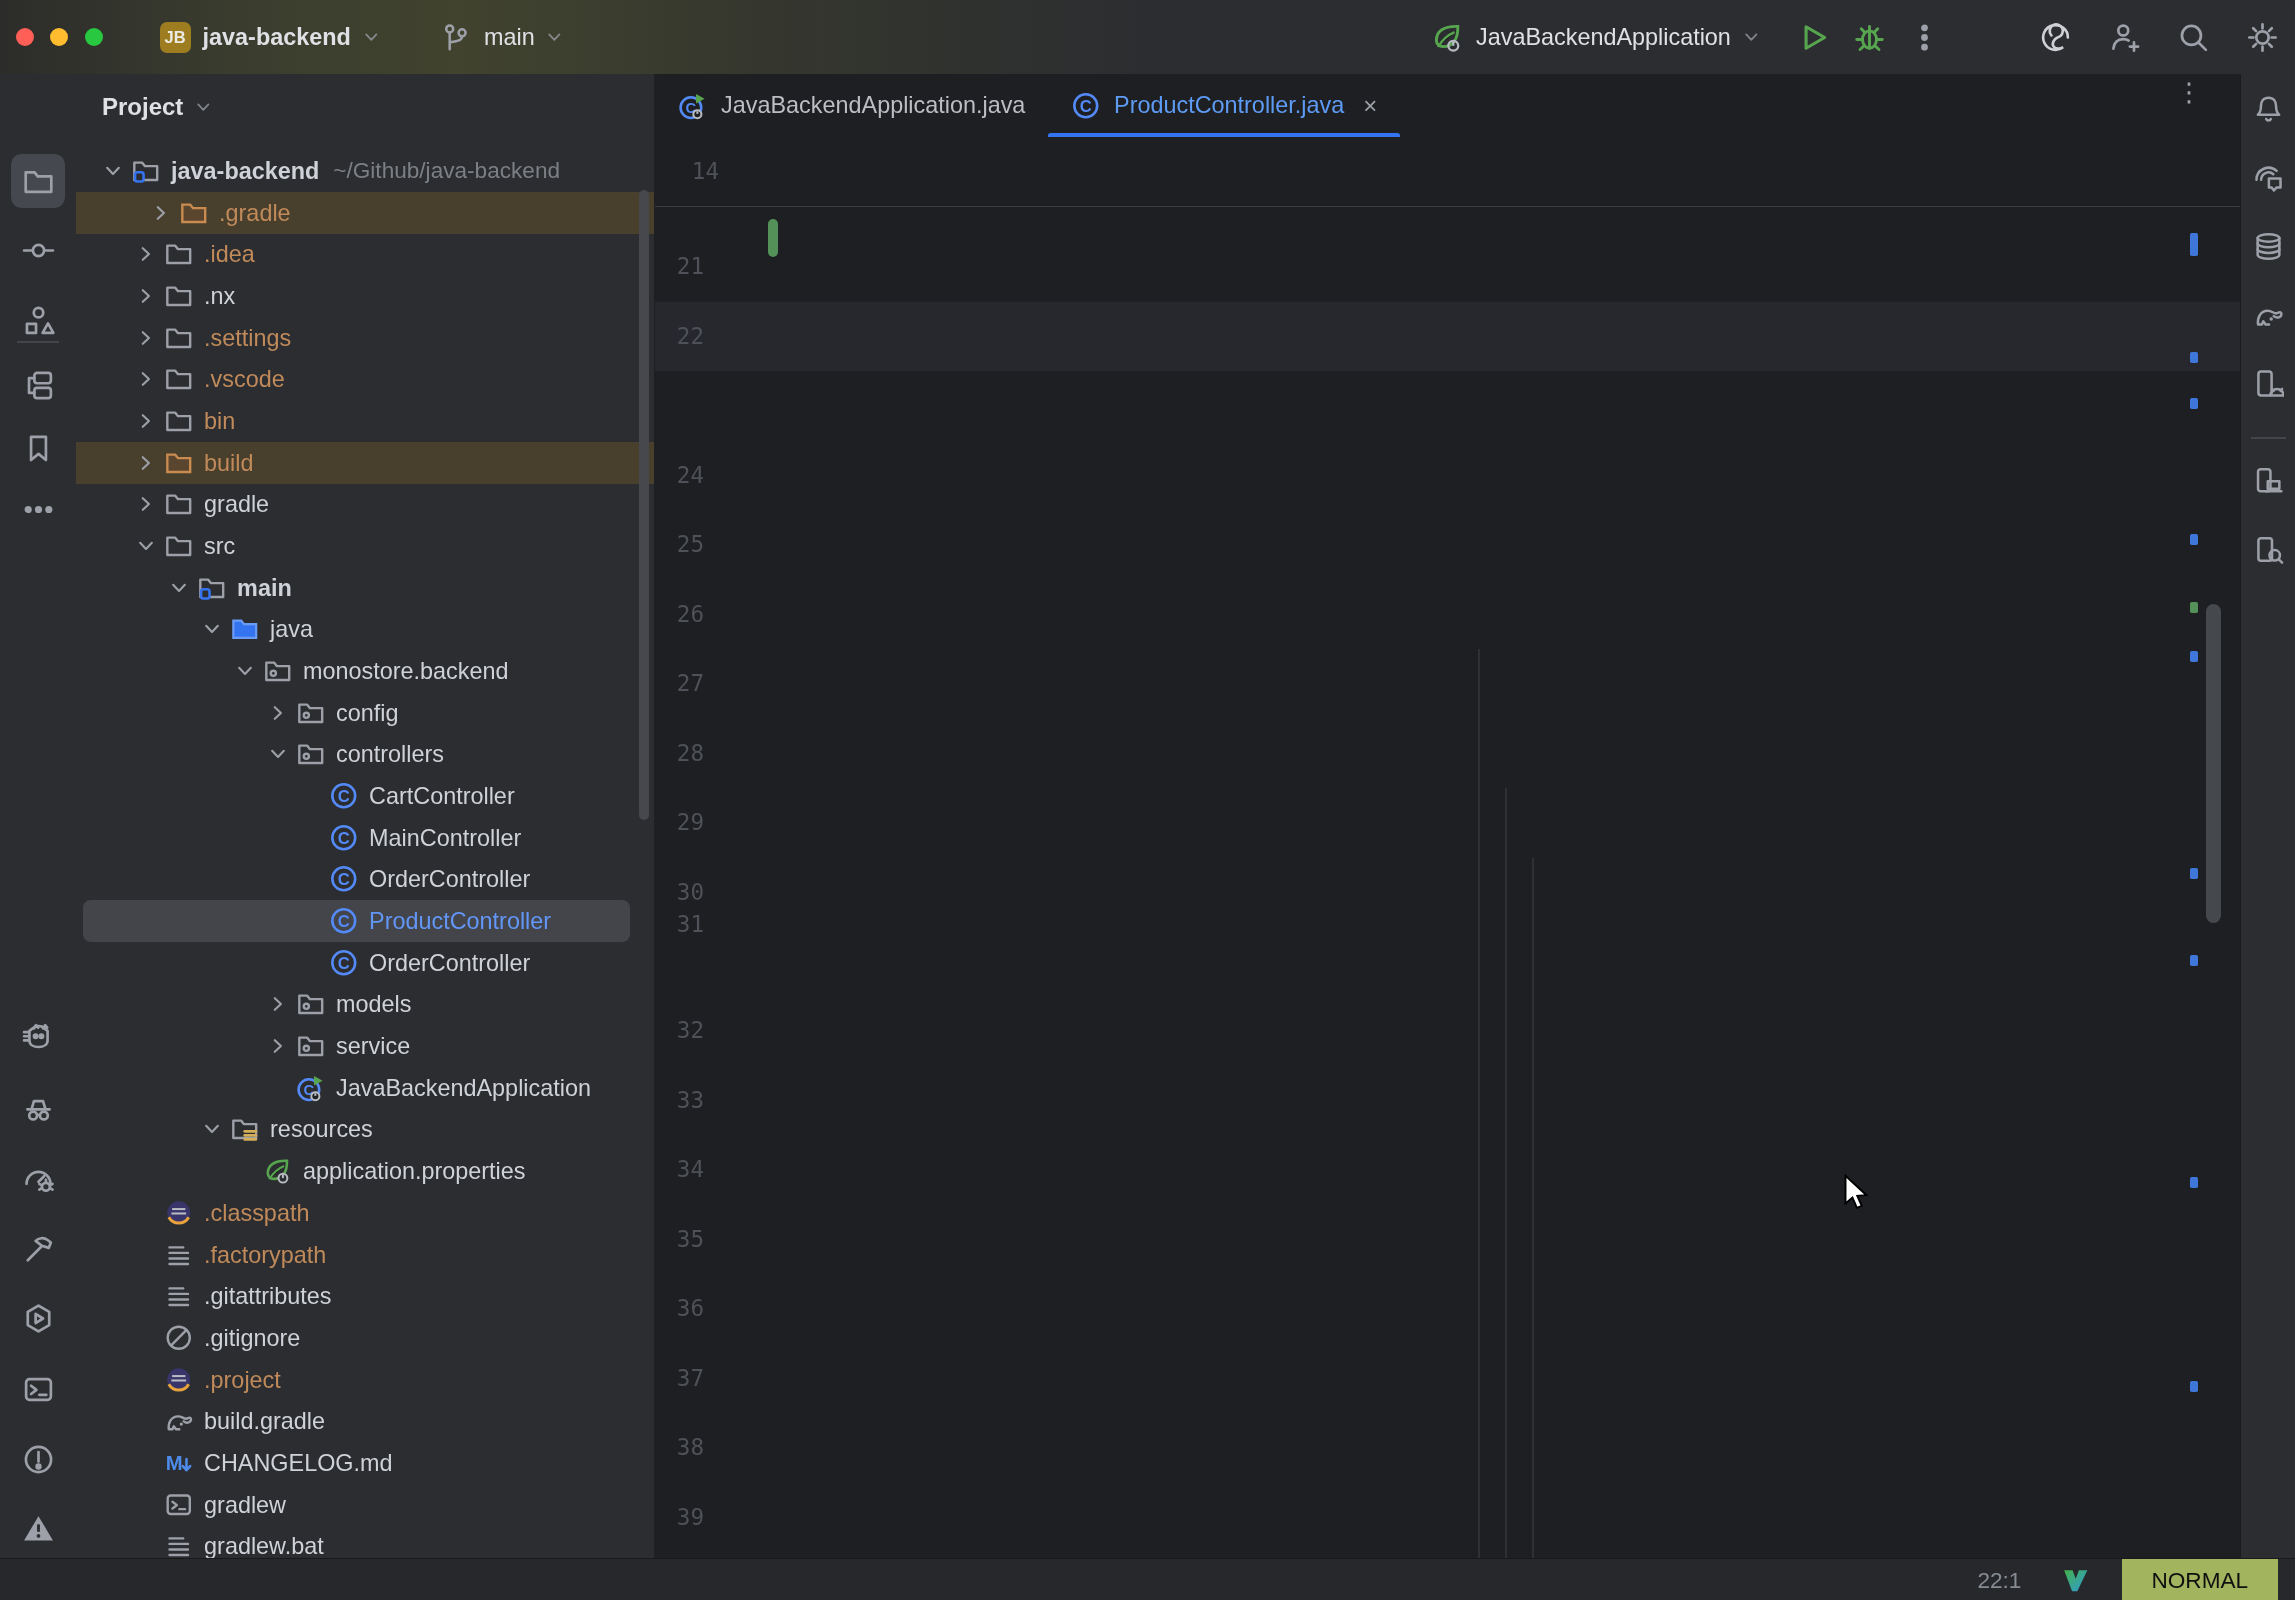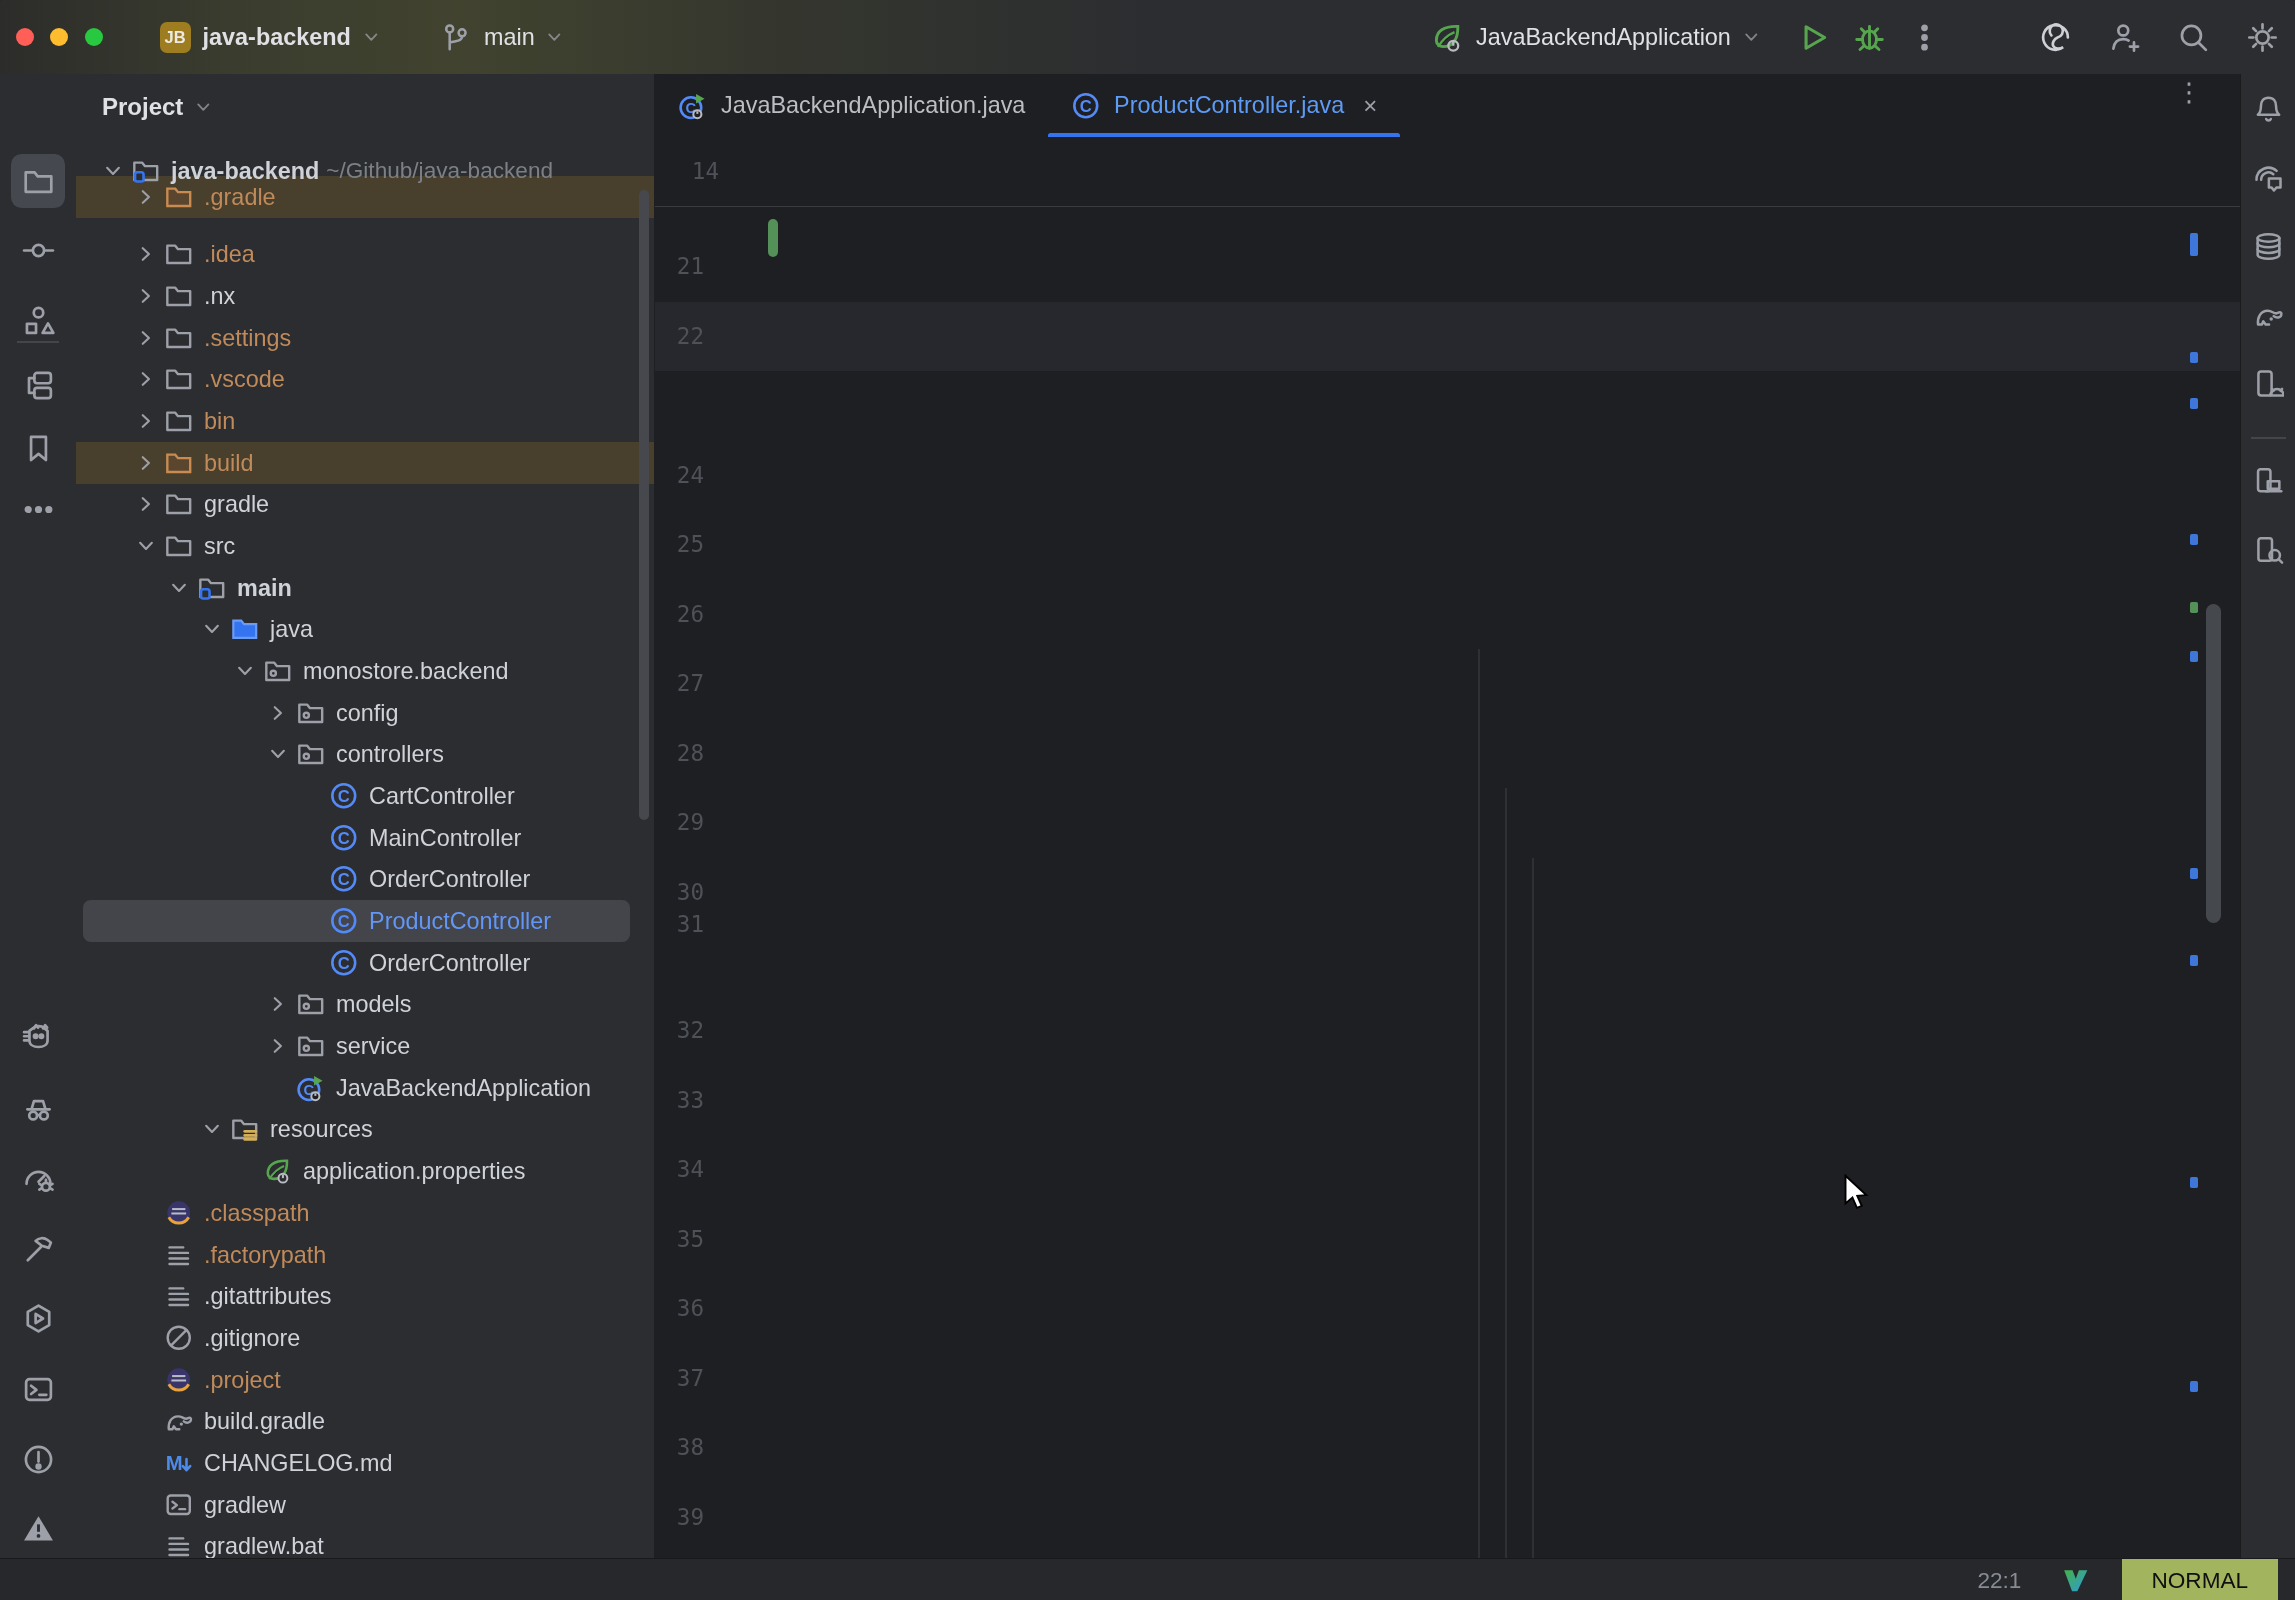--- a/index.html
+++ b/index.html
@@ -37,21 +37,21 @@
   .trow{position:absolute;left:0;width:578px;height:42px;display:flex;align-items:center;font-size:23.4px;color:#cfd2d8;}
   .trow .rowbg{position:absolute;left:0;top:0;width:578px;height:42px;}
   .trow.excluded .rowbg{background:#483f2d;}
   .trow.selected .rowbg{background:#43454a;border-radius:7.8px;left:7px;width:547px;}
   .trow .chv{width:26px;height:26px;flex:0 0 26px;display:flex;align-items:center;justify-content:center;z-index:1;}
   .trow .ticon{width:29.5px;height:29.5px;flex:0 0 29.5px;margin:0 10.4px 0 5.2px;display:flex;align-items:center;justify-content:center;z-index:1;}
   .trow .tlabel{z-index:1;white-space:nowrap;}
   .trow.bold .tlabel{font-weight:bold;}
   .trow.ignored .tlabel{color:#c08a5a;}
   .trow.selected .tlabel{color:#6296f7;}
-  .trow .tsuffix{z-index:1;color:#7c8086;margin-left:7px;white-space:nowrap;font-size:22.6px;}
+  .trow .tsuffix{z-index:1;color:#7c8086;margin-left:14px;white-space:nowrap;font-size:22.6px;}
   #panel-scroll{position:absolute;left:563px;top:116px;width:9.6px;height:630px;border-radius:5.2px;background:#46484d;}
   #panel-border{position:absolute;left:655px;top:74px;width:1.7px;height:1484px;background:#1a1b1d;}
   
   #editor{position:absolute;left:655px;top:74px;width:1585px;height:1484px;background:#1e1f22;}
   #tabbar{position:absolute;left:0;top:0;width:100%;height:63px;border-bottom:1.7px solid #2d2f33;display:flex;}
   .tab{display:flex;align-items:center;height:63px;padding:0 22.6px;position:relative;font-size:23.4px;color:#bcbec4;}
   .tab .ticn{width:29.5px;height:29.5px;margin-right:14px;display:flex;align-items:center;justify-content:center;}
   .tab.active{color:#5e9bf5;}
   .tab.active::after{content:"";position:absolute;left:0;right:0;bottom:-1.7px;height:6px;background:#3574f0;border-radius:2.6px;}
   .tab .closex{margin-left:19px;color:#9da0a8;font-size:24px;}
@@ -306,21 +306,21 @@
           </span>
           <span class="ticon">
             <svg width="29.5" height="29.5" viewBox="0 0 16 16" fill="none" stroke="#9da0a8" stroke-width="1.3" stroke-linecap="round" stroke-linejoin="round">
               <path d="M1.8 13V3.6h4.3l1.5 1.9h6.6V13z"></path>
               <rect x="2.2" y="8.8" width="4.6" height="5" rx="1.2" fill="#2b2d30" stroke="#3574f0" stroke-width="1.4"></rect>
             </svg>
           </span>
           <span class="tlabel">java-backend</span>
           <span class="tsuffix">~/Github/java-backend</span>
         </div>
-        <div class="trow excluded ignored" style="top: 26px;">
+        <div class="trow excluded ignored" style="top: 42px; padding-left: 15px;">
           <div class="rowbg"></div>
           <span style="display: inline-block; width: 57px; flex: 0 0 auto;"></span>
           <span class="chv">
             <svg width="26" height="26" viewBox="0 0 16 16" fill="none" stroke="#9da0a8" stroke-width="1.3" stroke-linecap="round" stroke-linejoin="round">
               <path d="M6 4.4 9.8 8 6 11.6"></path>
             </svg>
           </span>
           <span class="ticon">
             <svg width="29.5" height="29.5" viewBox="0 0 16 16">
               <path d="M1.8 13V3.6h4.3l1.5 1.9h6.6V13z" fill="#5a452e" stroke="#c98b4f" stroke-width="1.3"></path>

